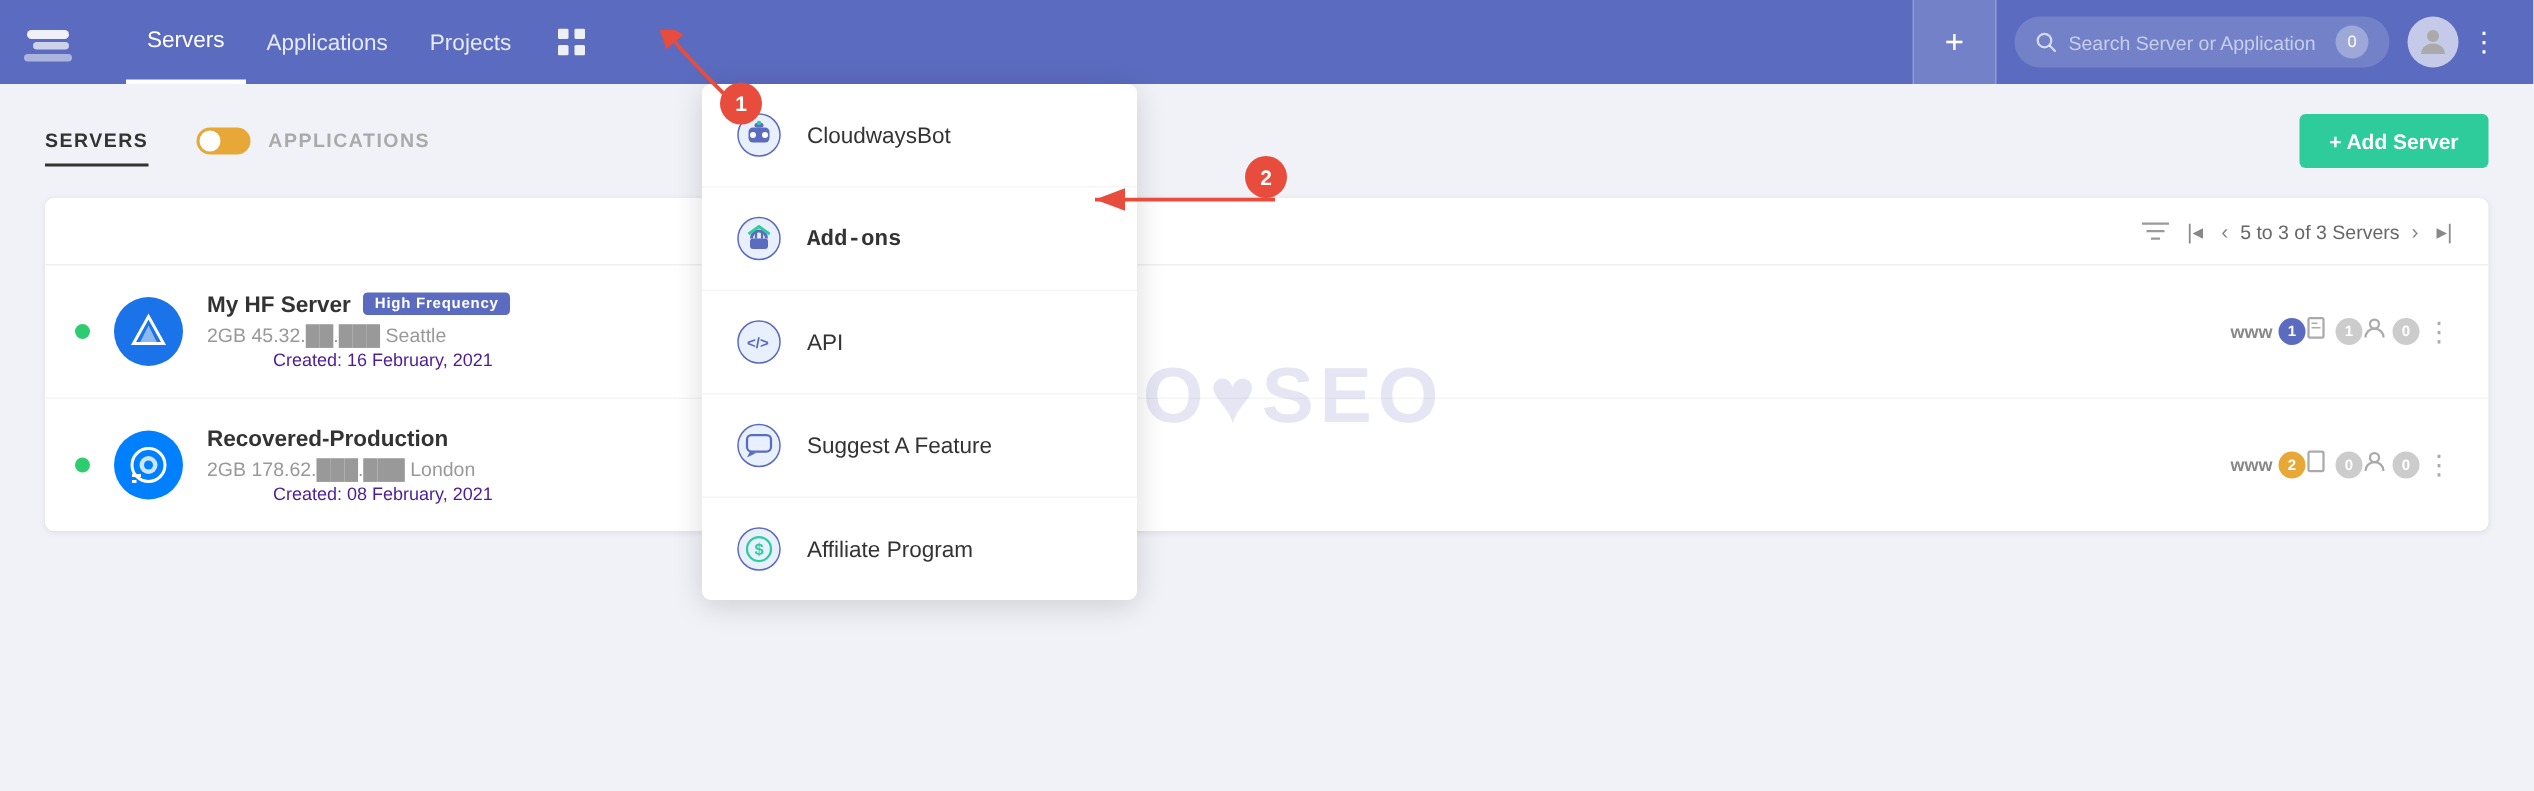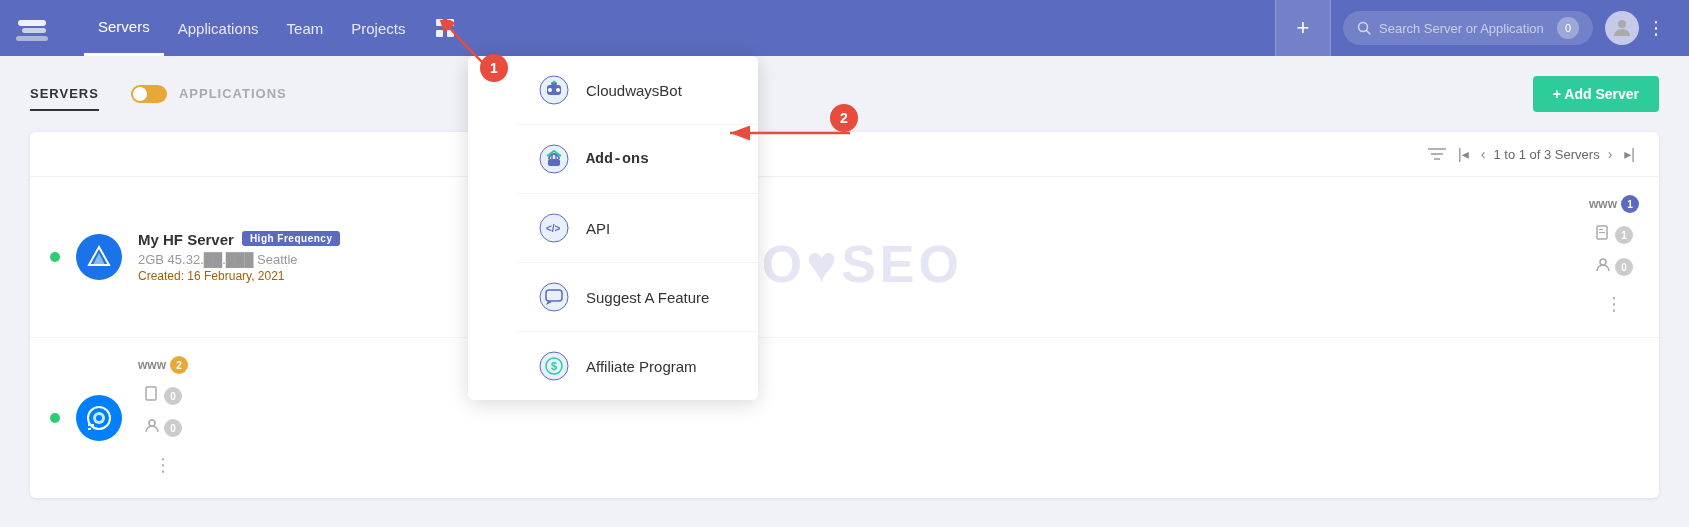--- a/index.html
+++ b/index.html
@@ -244,27 +244,25 @@
     .badge-hf {
       background: #5b6bbf;
       color: #fff;
       font-size: 10px;
       padding: 2px 8px;
       border-radius: 3px;
       font-weight: 600;
       letter-spacing: 0.5px;
     }
     .server-meta { font-size: 13px; color: #999; }
-    .server-date { font-size: 12px; color: #a16207; margin-top: 2px; }
+    .server-date { font-size: 12px; color: #4c1d95; margin-top: 2px; margin-left: 44px; }
 
     .server-stats {
       display: flex;
       align-items: center;
-      gap: 12px;
-      flex-direction: column;
     }
     .stat-item {
       display: flex;
       align-items: center;
       gap: 4px;
       font-size: 12px;
       color: #666;
     }
     .stat-badge {
       background: #5b6bbf;
@@ -295,21 +293,20 @@
     .dropdown-menu {
       position: fixed;
       top: 56px;
       left: 468px;
       background: #fff;
       border-radius: 6px;
       box-shadow: 0 4px 20px rgba(0,0,0,0.15);
       width: 290px;
       z-index: 200;
       overflow: hidden;
-      padding-left: 48px;
     }
     .menu-item {
       display: flex;
       align-items: center;
       padding: 16px 20px;
       gap: 14px;
       cursor: pointer;
       border-bottom: 1px solid #f5f5f5;
     }
     .menu-item:last-child { border-bottom: none; }
@@ -377,21 +374,20 @@
         <rect x="2" y="8" width="28" height="6" rx="3" fill="white" opacity="0.9"></rect>
         <rect x="6" y="16" width="24" height="5" rx="2.5" fill="white" opacity="0.7"></rect>
         <rect x="0" y="24" width="32" height="5" rx="2.5" fill="white" opacity="0.5"></rect>
       </svg>
     </div>
   </div>
 
   <nav class="nav-links">
     <a class="nav-link active">Servers</a>
     <a class="nav-link">Applications</a>
-    <a class="nav-link">Team</a>
     <a class="nav-link">Projects</a>
     <div class="grid-btn">
       <svg width="18" height="18" viewBox="0 0 18 18" fill="white" opacity="0.9">
         <rect x="0" y="0" width="7" height="7" rx="1"></rect>
         <rect x="11" y="0" width="7" height="7" rx="1"></rect>
         <rect x="0" y="11" width="7" height="7" rx="1"></rect>
         <rect x="11" y="11" width="7" height="7" rx="1"></rect>
       </svg>
     </div>
   </nav>
@@ -433,21 +429,21 @@
   <div class="servers-container">
     <div class="servers-header">
       <svg width="18" height="14" viewBox="0 0 18 14" fill="none">
         <line x1="0" y1="2" x2="18" y2="2" stroke="#999" stroke-width="1.5"></line>
         <line x1="3" y1="7" x2="15" y2="7" stroke="#999" stroke-width="1.5"></line>
         <line x1="6" y1="12" x2="12" y2="12" stroke="#999" stroke-width="1.5"></line>
       </svg>
       <div class="pagination-btns">
         <button class="pg-btn">|◂</button>
         <button class="pg-btn">‹</button>
-        <span class="pagination-info">1 to 1 of 3 Servers</span>
+        <span class="pagination-info">5 to 3 of 3 Servers</span>
         <button class="pg-btn">›</button>
         <button class="pg-btn">▸|</button>
       </div>
     </div>
 
     <div class="server-row">
       <div class="status-dot green"></div>
       <div class="server-logo vultr">
         <svg width="28" height="28" viewBox="0 0 28 28" fill="none">
           <polygon points="14,4 24,22 4,22" fill="none" stroke="white" stroke-width="2"></polygon>
@@ -494,20 +490,27 @@
       <div class="status-dot green"></div>
       <div class="server-logo do">
         <svg width="30" height="30" viewBox="0 0 30 30" fill="none">
           <circle cx="15" cy="15" r="11" stroke="white" stroke-width="2" fill="none"></circle>
           <circle cx="15" cy="15" r="6" fill="white" opacity="0.8"></circle>
           <circle cx="15" cy="15" r="3" fill="#0080ff"></circle>
           <line x1="4" y1="22" x2="10" y2="22" stroke="white" stroke-width="2"></line>
           <line x1="4" y1="26" x2="7" y2="26" stroke="white" stroke-width="2"></line>
         </svg>
       </div>
+      <div class="server-info">
+        <div class="server-name-row">
+          <span class="server-name">Recovered-Production</span>
+        </div>
+        <div class="server-meta">2GB  178.62.███.███  London</div>
+        <div class="server-date">Created: 08 February, 2021</div>
+      </div>
       <div class="server-stats">
         <div class="stat-item">
           <span class="stat-icon" style="font-size:12px;color:#888;font-weight:600;">www</span>
           <span class="stat-badge orange">2</span>
         </div>
         <div class="stat-item">
           <span class="stat-icon">
             <svg width="16" height="16" viewBox="0 0 16 16" fill="none">
                 <rect x="2" y="1" width="10" height="13" rx="1" stroke="#aaa" stroke-width="1.5"></rect>
               </svg>

